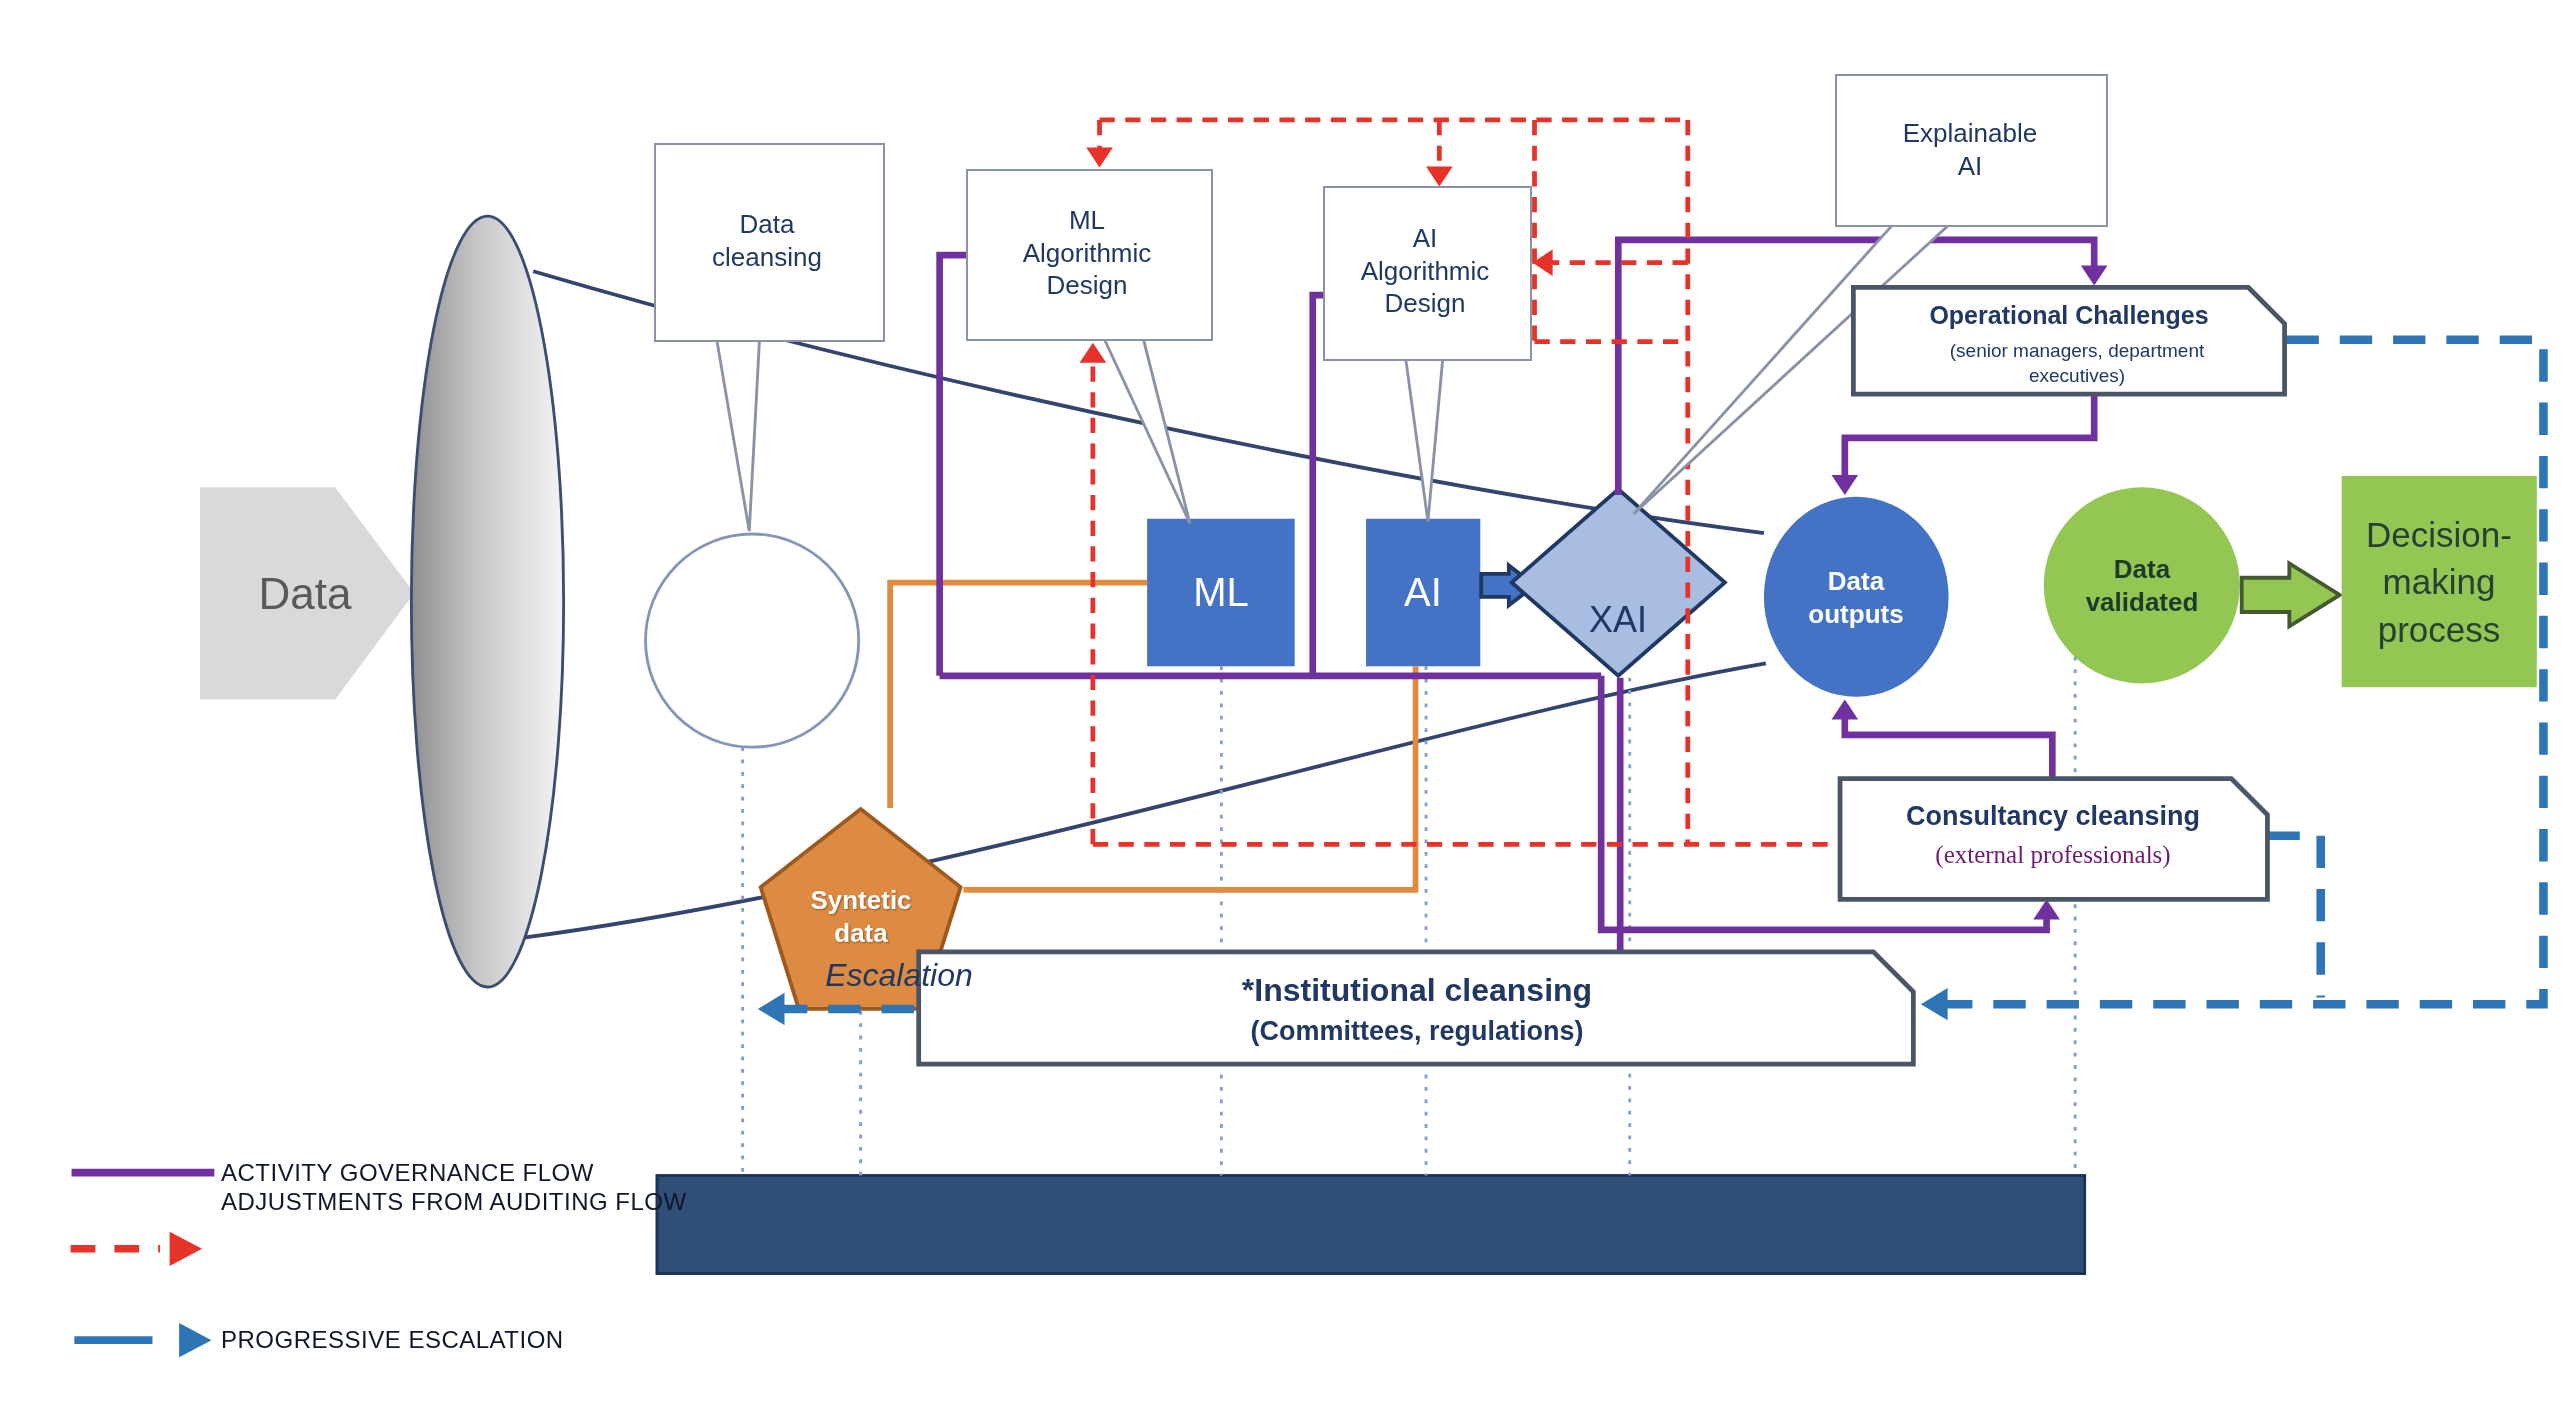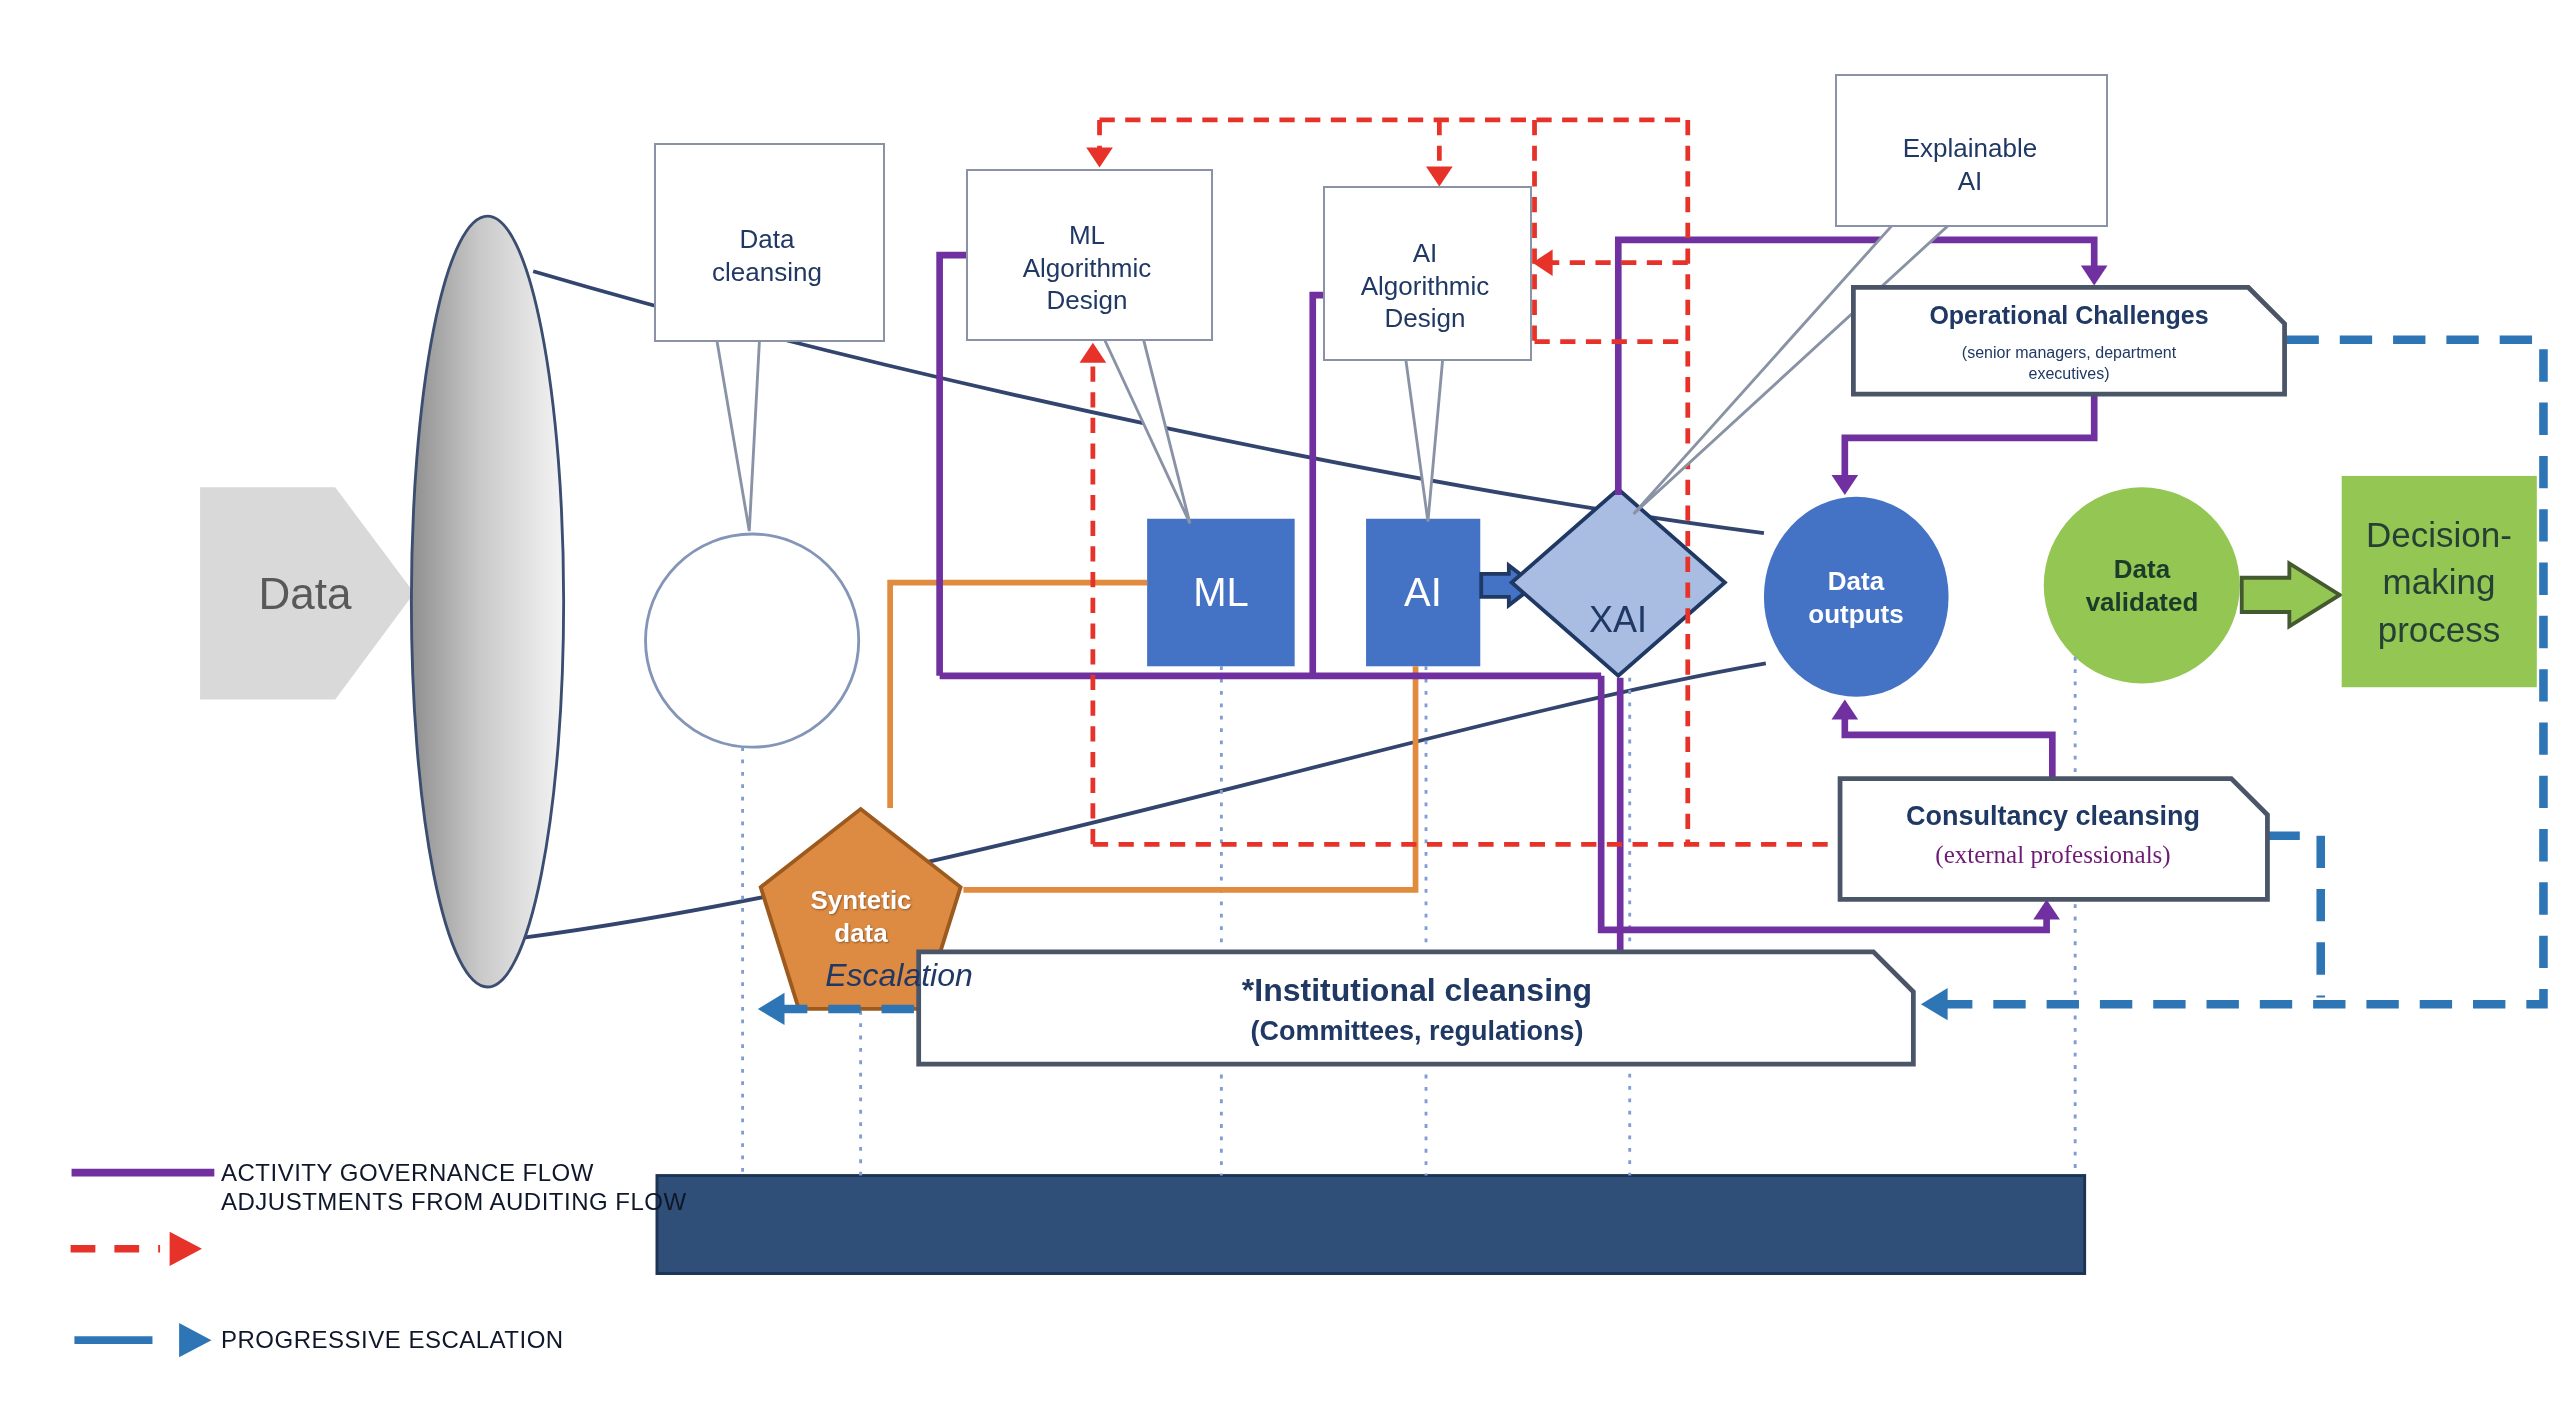--- a/index.html
+++ b/index.html
@@ -2,24 +2,24 @@
 <html style="font-size:15.2px"><head>
 <meta charset="utf-8">
 <style>
   html,body{margin:0;padding:0;background:#ffffff;}
   .stage{position:relative;width:2576px;height:1403px;background:#ffffff;overflow:hidden;
          font-family:"Liberation Sans", sans-serif;}
   svg.layer{position:absolute;left:0;top:0;width:2576px;height:1403px;pointer-events:none;}
   .lbl{position:absolute;white-space:pre-line;text-align:center;line-height:1.25;
        transform:translate(-50%,-50%);color:#203864;}
   .callout-box{position:absolute;background:#ffffff;border:2.9px solid #8a93a5;}
-  .callout-text{font-size:26px;font-weight:500;margin-top:15px;}
+  .callout-text{font-size:26px;font-weight:500;}
   .node-text{font-weight:bold;}
   .chal-title{font-weight:bold;font-size:25px;}
-  .chal-sub{font-size:16px;line-height:1.3;}
+  .chal-sub{font-size:19px;line-height:1.3;margin-left:8px;}
   .legend-text{font-size:24px;color:#0f172a;letter-spacing:0.5px;text-align:left;
                transform:translate(0,-50%);}
 </style>
 </head>
 <body>
 
 <div class="stage">
 
   <svg class="layer" viewBox="0 0 2706 1474" width="2576" height="1403">
     <path d="M 560,285 C 950,400 1500,515 1853,560" fill="none" stroke="#33456e" stroke-width="4"></path>

